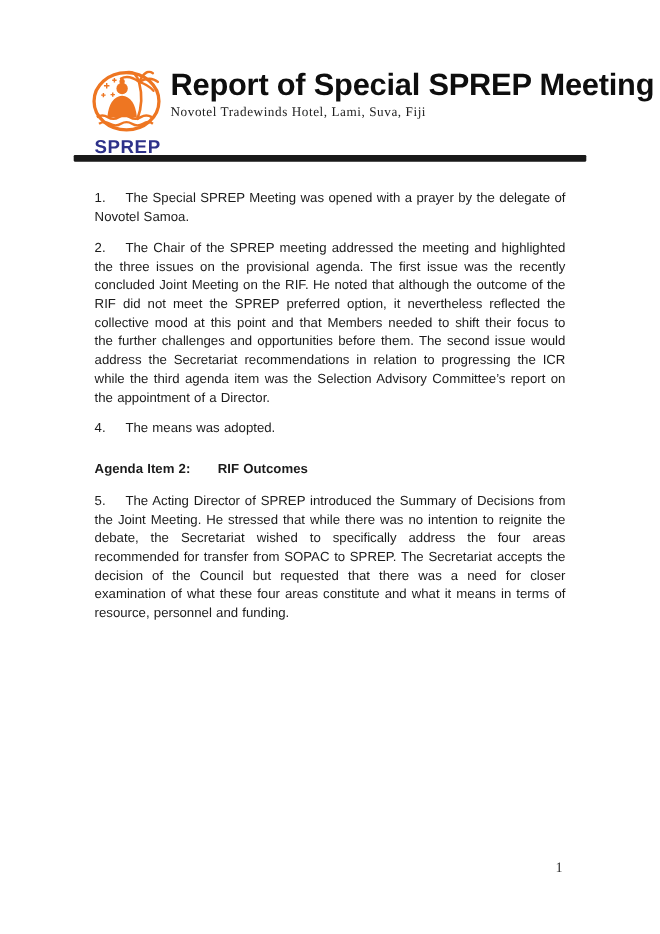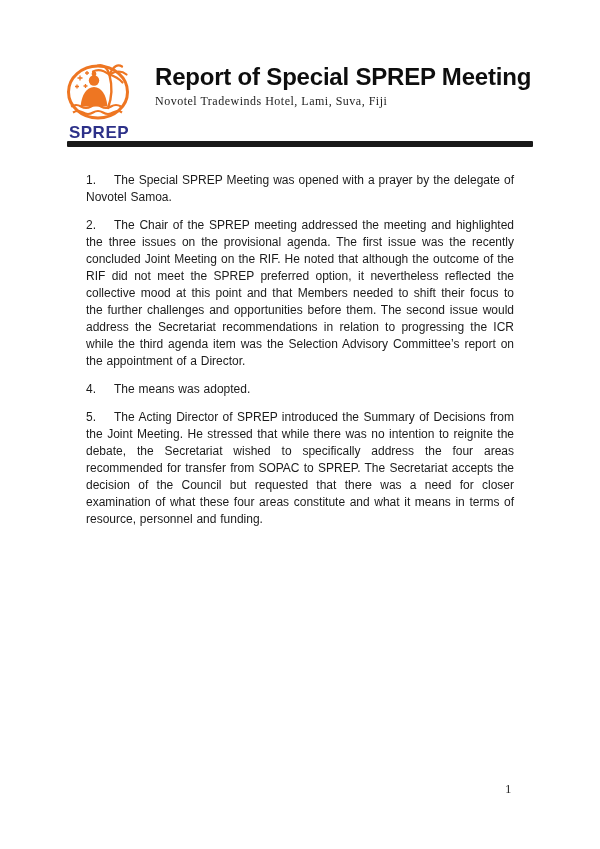--- a/index.html
+++ b/index.html
@@ -16,21 +16,21 @@
     height: 849px;
     background: #ffffff;
     font-family: "Liberation Sans", sans-serif;
     color: var(--ink);
     overflow: hidden;
   }
 
   
   .logo {
     position: absolute;
-    left: 65px;
+    left: 82px;
     top: 64px;
     width: 68px;
     text-align: center;
   }
   .o-stroke { stroke: var(--orange); }
   .o-fill   { fill: var(--orange); }
   .logo-word {
     margin-top: -3px;
     font-size: 17px;
     font-weight: bold;
@@ -38,21 +38,21 @@
     color: var(--navy);
     text-align: center;
   }
   .header-text {
     position: absolute;
     left: 155px;
     top: 64px;
     width: 380px;
   }
   .doc-title {
-    font-size: 24px;
+    font-size: 28px;
     line-height: 26px;
     font-weight: bold;
     letter-spacing: -0.2px;
     color: #0e0e0e;
     white-space: nowrap;
   }
   .subtitle {
     font-family: "Liberation Serif", serif;
     font-size: 12px;
     line-height: 14px;
@@ -160,20 +160,21 @@
 
 
     <p class="numbered"><span class="num">1.</span><span>The Special SPREP Meeting was opened with a prayer by the delegate of Novotel Samoa.</span></p>
 
     <p class="numbered"><span class="num">2.</span><span>The Chair of the SPREP meeting addressed the meeting and highlighted the three issues on the provisional agenda. The first issue was the recently concluded Joint Meeting on the RIF. He noted that although the outcome of the RIF did not meet the SPREP preferred option, it nevertheless reflected the collective mood at this point and that Members needed to shift their focus to the further challenges and opportunities before them. The second issue would address the Secretariat recommendations in relation to progressing the ICR while the third agenda item was the Selection Advisory Committee’s report on the appointment of a Director.</span></p>
 
 
 
     <p class="numbered"><span class="num">4.</span><span>The means was adopted.</span></p>
 
+    <p class="agenda-heading"><span class="agenda-label">Agenda Item 2:</span><span>RIF Outcomes</span></p>
 
     <p class="numbered"><span class="num">5.</span><span>The Acting Director of SPREP introduced the Summary of Decisions from the Joint Meeting. He stressed that while there was no intention to reignite the debate, the Secretariat wished to specifically address the four areas recommended for transfer from SOPAC to SPREP. The Secretariat accepts the decision of the Council but requested that there was a need for closer examination of what these four areas constitute and what it means in terms of resource, personnel and funding.</span></p>
 
   </div>
 
   <div class="page-number">1</div>
 
 </div>
 
 </body></html>

